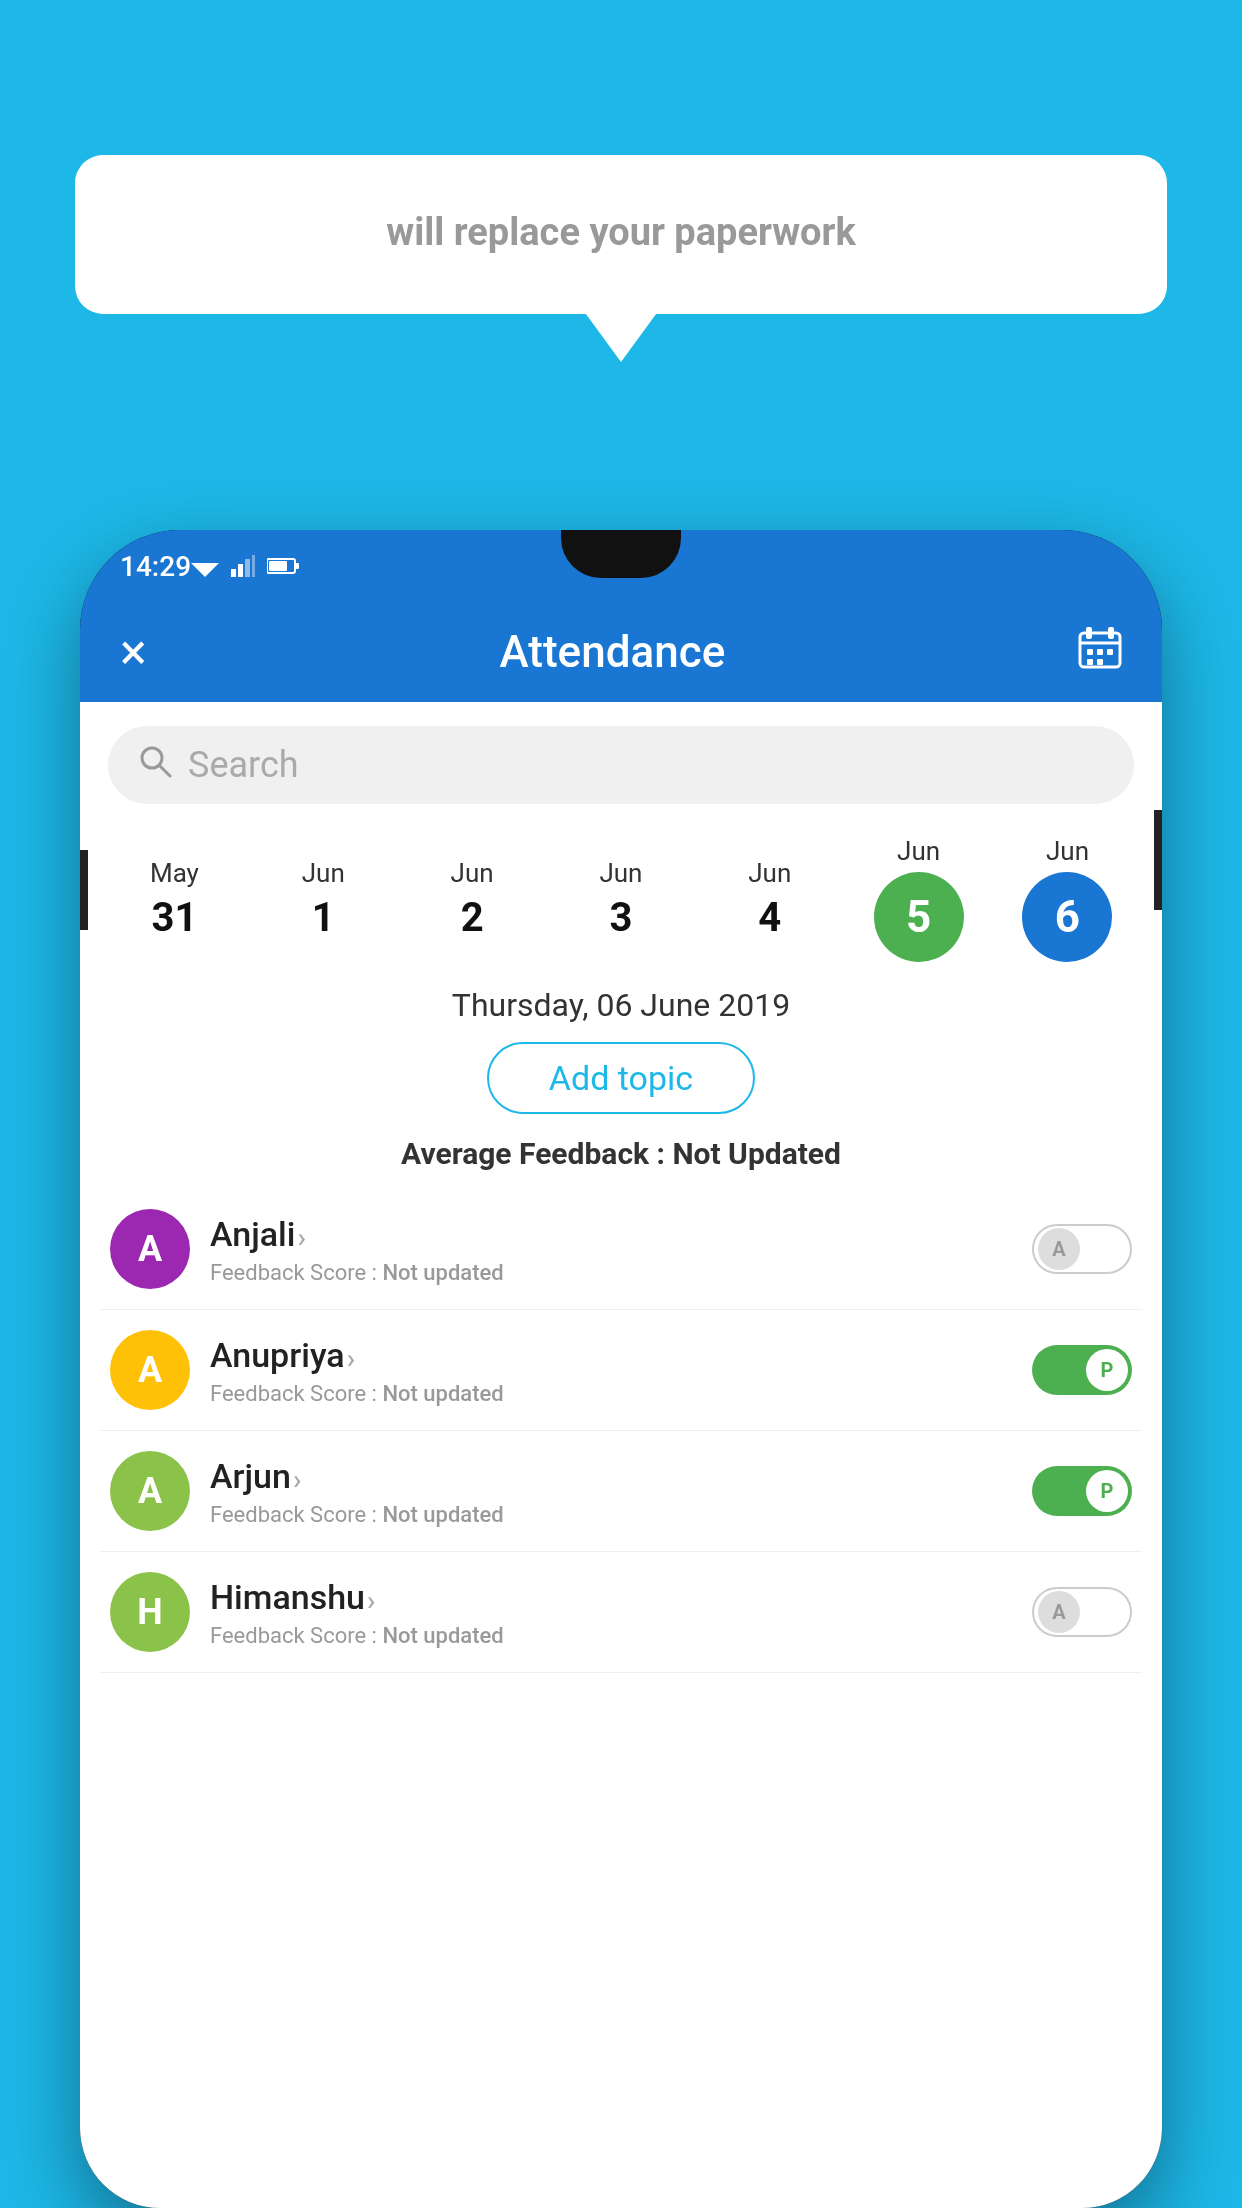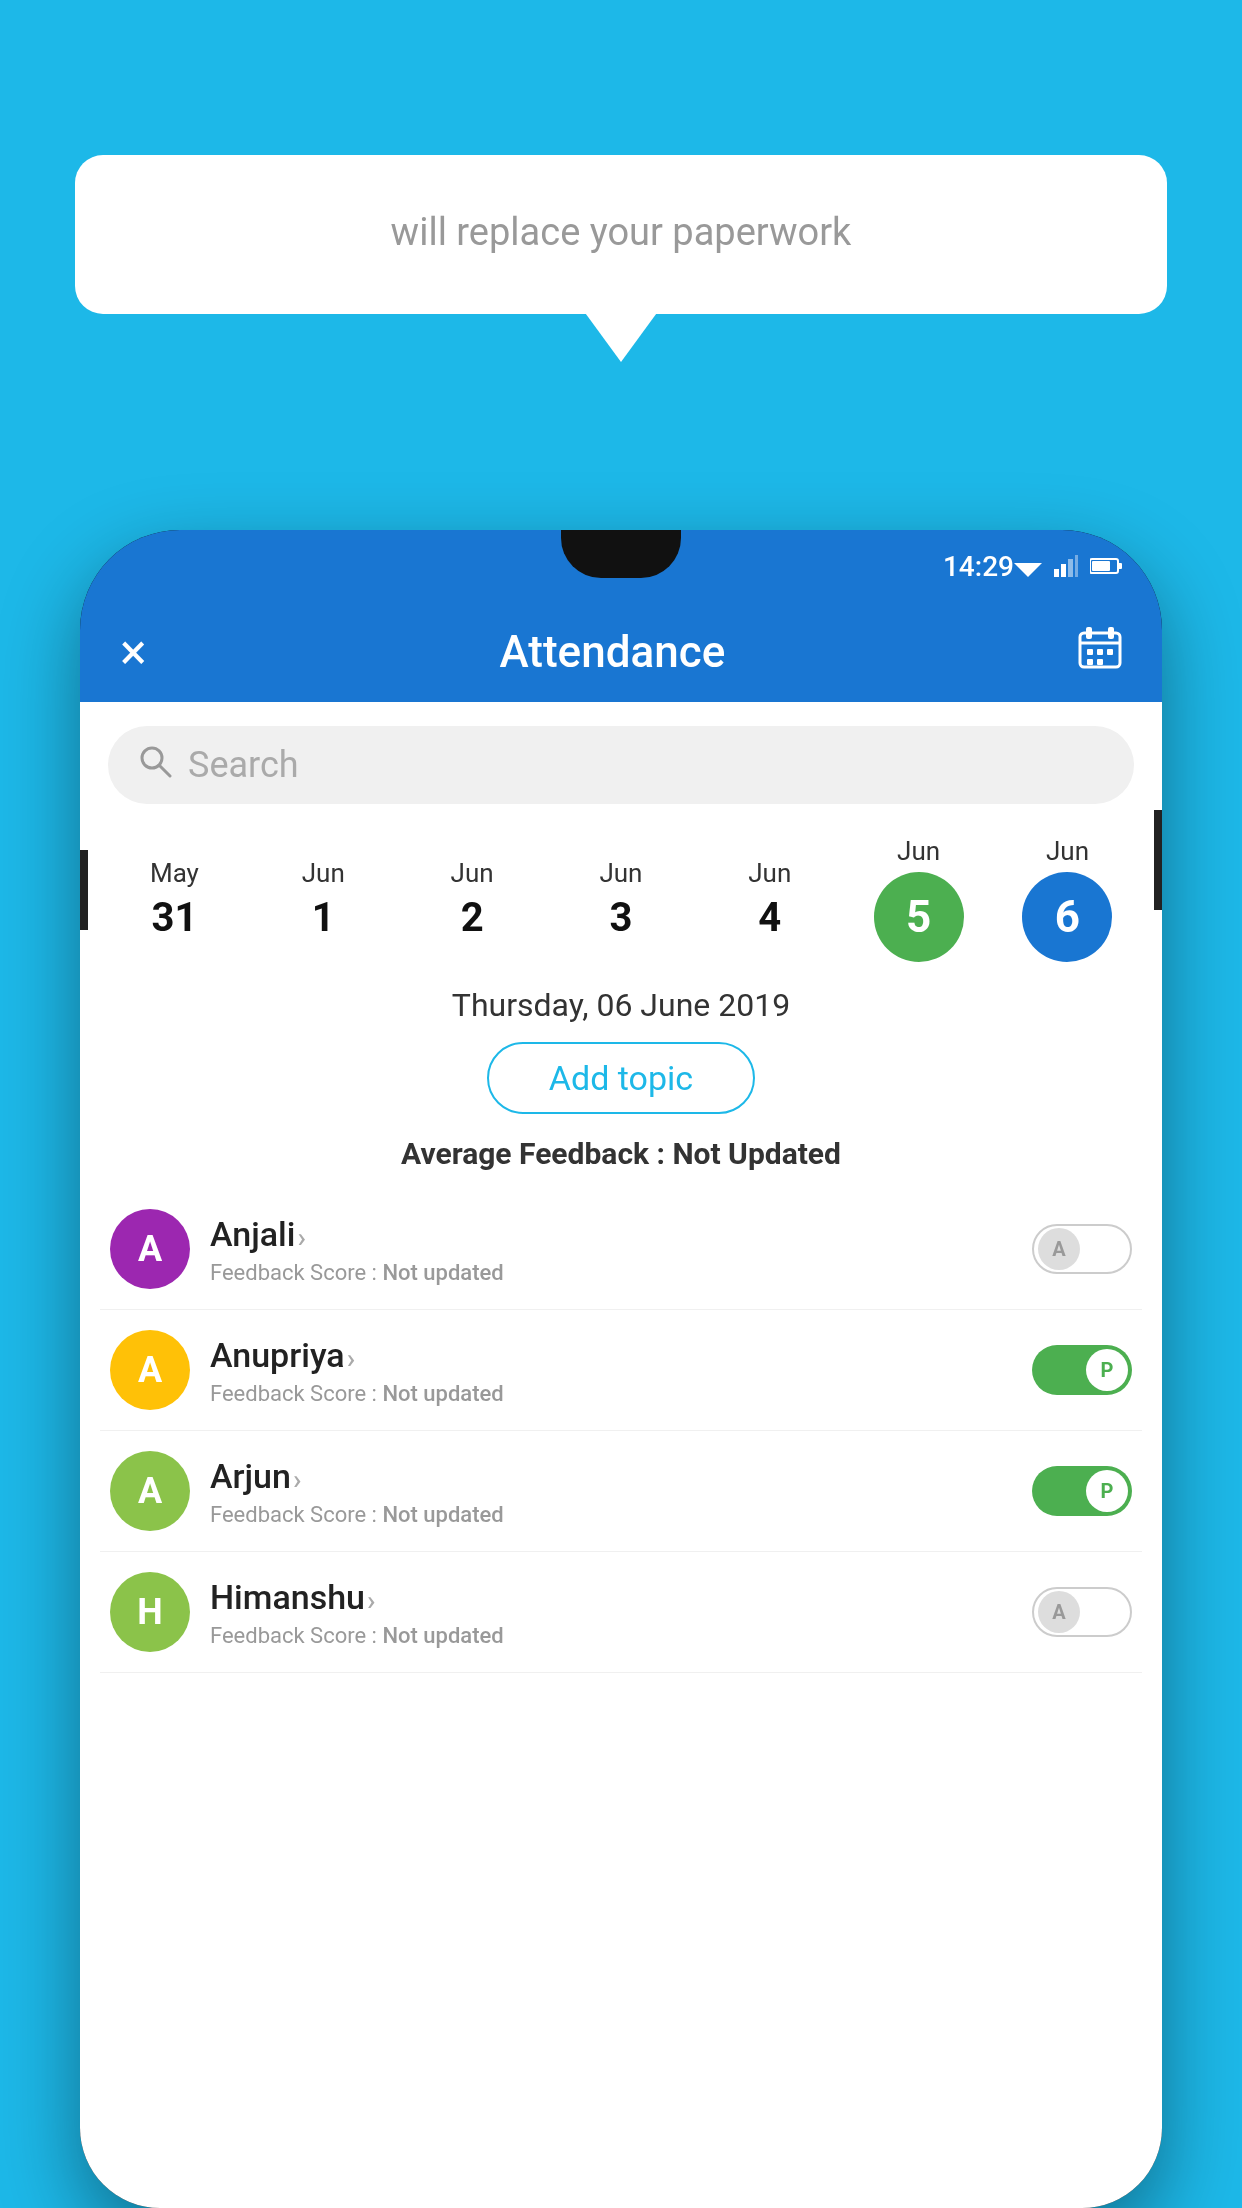--- a/index.html
+++ b/index.html
@@ -39,21 +39,21 @@
     .bubble-title {
       font-size: 72px;
       color: #1DB8E8;
       font-weight: 400;
       margin-bottom: 18px;
       letter-spacing: -1px;
     }
     .bubble-subtitle {
       font-size: 38px;
       color: #999;
-      font-weight: 400;
+      font-weight: 700;
     }
 
     
     .phone-frame {
       position: absolute;
       top: 530px;
       left: 80px;
       right: 80px;
       bottom: 0;
       background: #111;
@@ -61,21 +61,21 @@
       overflow: hidden;
       box-shadow: 0 30px 80px rgba(0,0,0,0.4);
     }
 
     
     .phone-status-bar {
       background: #1976D2;
       height: 72px;
       display: flex;
       align-items: center;
-      justify-content: flex-end;
+      justify-content: flex-start;
       padding: 0 40px;
       position: relative;
     }
     .notch {
       position: absolute;
       top: 0;
       left: 50%;
       transform: translateX(-50%);
       width: 120px;
       height: 48px;

